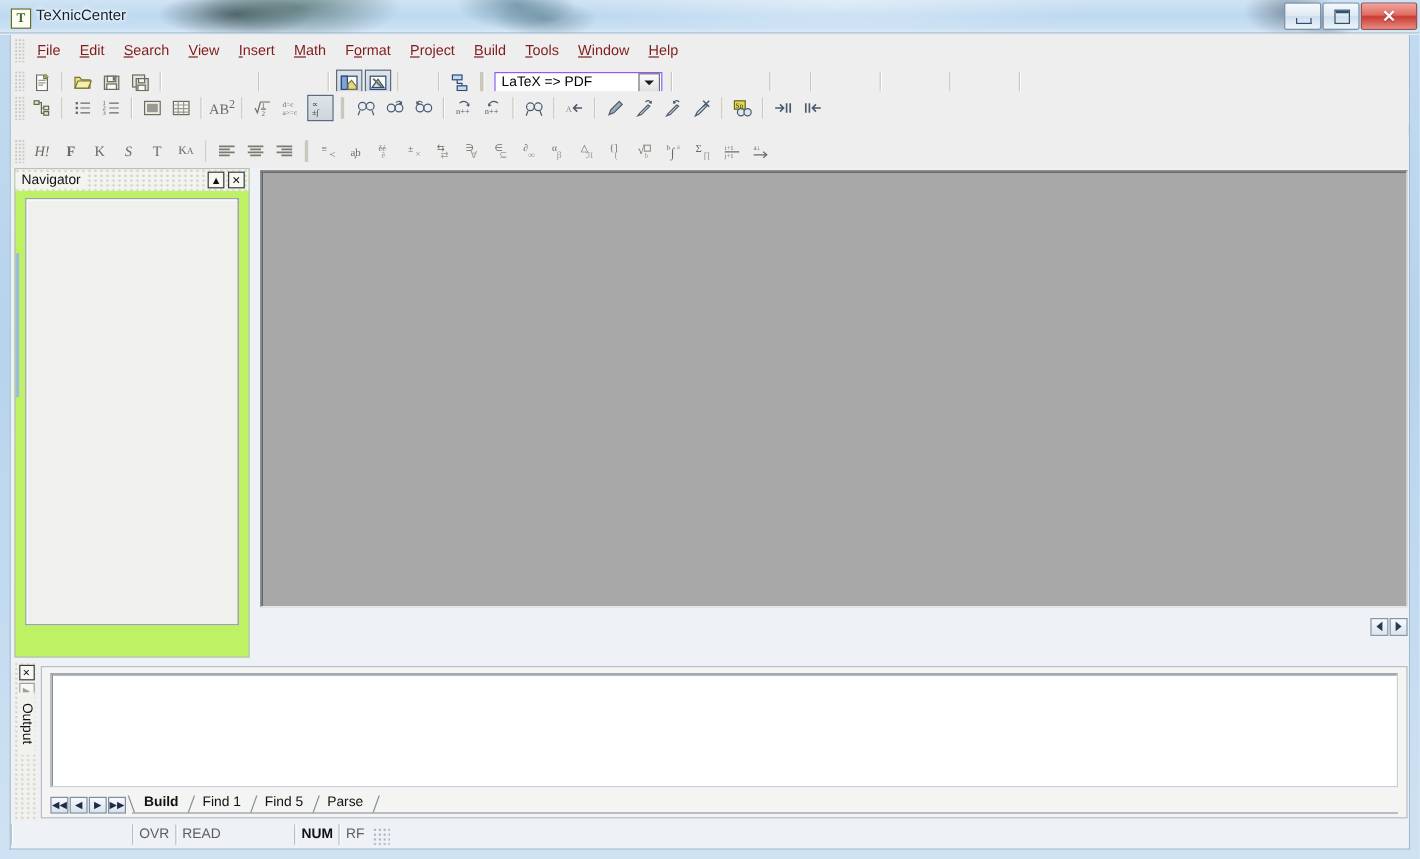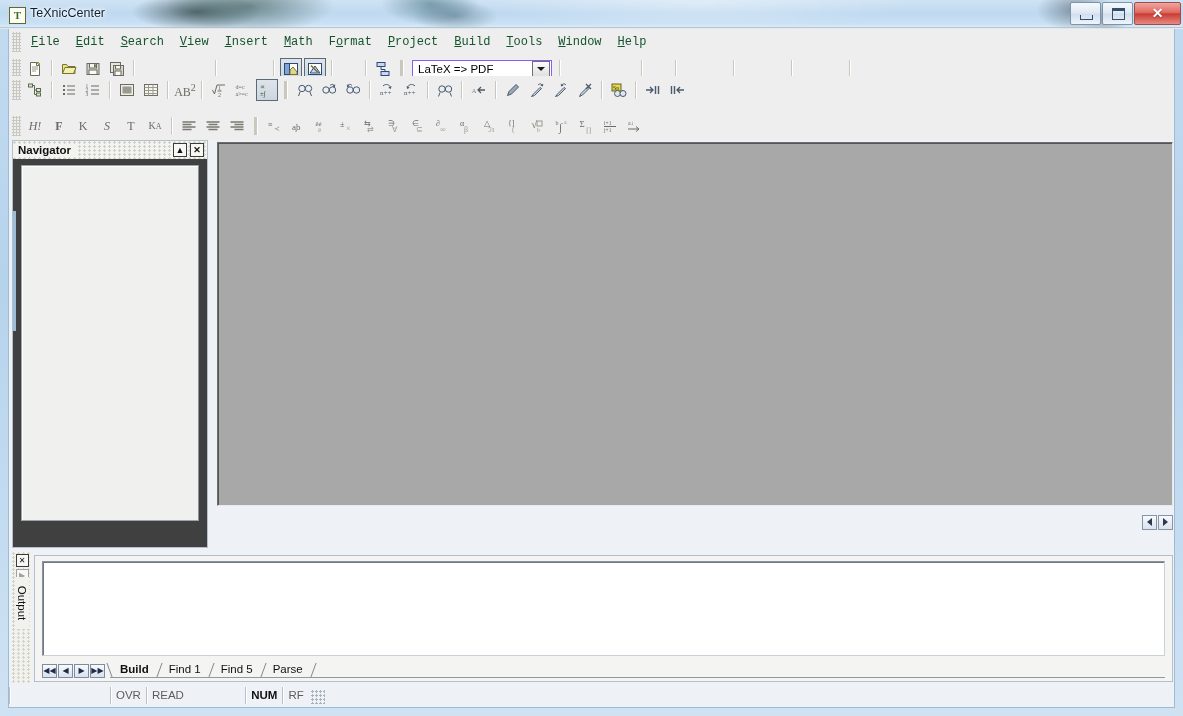--- a/index.html
+++ b/index.html
@@ -100,23 +100,22 @@
   .gripper {
     width: 9px; height: 20px; margin: 0 2px 0 3px;
     background-image:
       radial-gradient(circle at 1.5px 1.5px, #c2c2b8 1px, transparent 1.2px),
       radial-gradient(circle at 4.5px 1.5px, #c2c2b8 1px, transparent 1.2px);
     background-size: 6px 3px;
     background-repeat: repeat;
     opacity: .85;
   }
   .menu-item {
-    padding: 3px 8px; font-size: 12px; color: #14532d; white-space: nowrap;
+    padding: 3px 8px; font-size: 12px; color: #7f1d1d; white-space: nowrap;
     cursor: default;
-    font-family: Liberation Mono, monospace;
   }
   .menu-item u { text-decoration: underline; }
 
   
   .toolbar {
     position: absolute; left: 0; width: 1167px; height: 28px;
     background: #eeeeee;
     display: flex; align-items: center;
   }
   #toolbar1 { top: 26px; }
@@ -169,24 +168,23 @@
 
   
   .workarea {
     position: absolute; left: 0; top: 111px; width: 1167px; height: 412px;
     background: #eef1f5;
   }
 
   
   .navigator {
     position: absolute; left: 3px; top: 0px; width: 196px; height: 408px;
-    background: #404040;
+    background: #bef264;
     border: 1px solid #b5bfc9;
     box-sizing: border-box;
-    font-weight: bold;
   }
   .nav-titlebar {
     position: relative; height: 18px;
     background:
       radial-gradient(circle at 1.5px 1.5px, #d0d0c8 1px, transparent 1.2px) 0 0/5px 4px repeat,
       #f3f3f0;
     display: flex; align-items: center;
   }
   .nav-title {
     font-size: 11.5px; color: #111; padding-left: 5px; padding-right: 5px;

